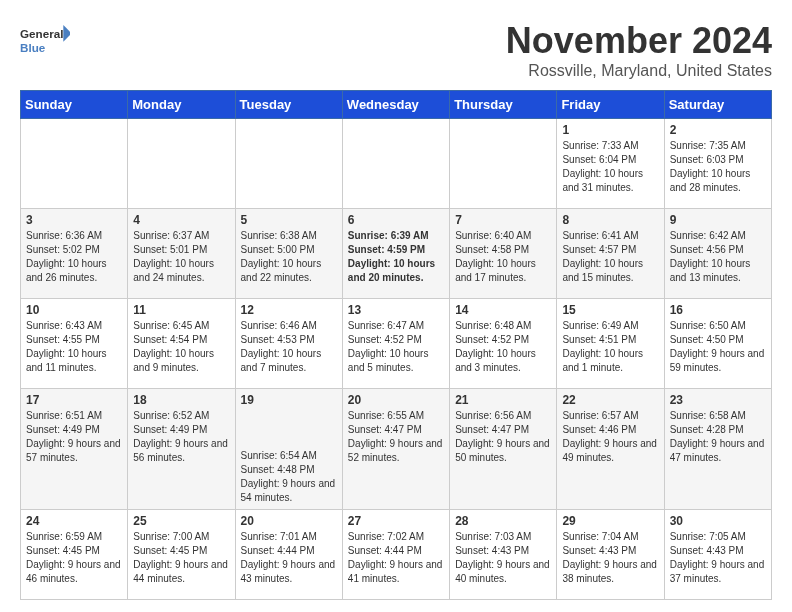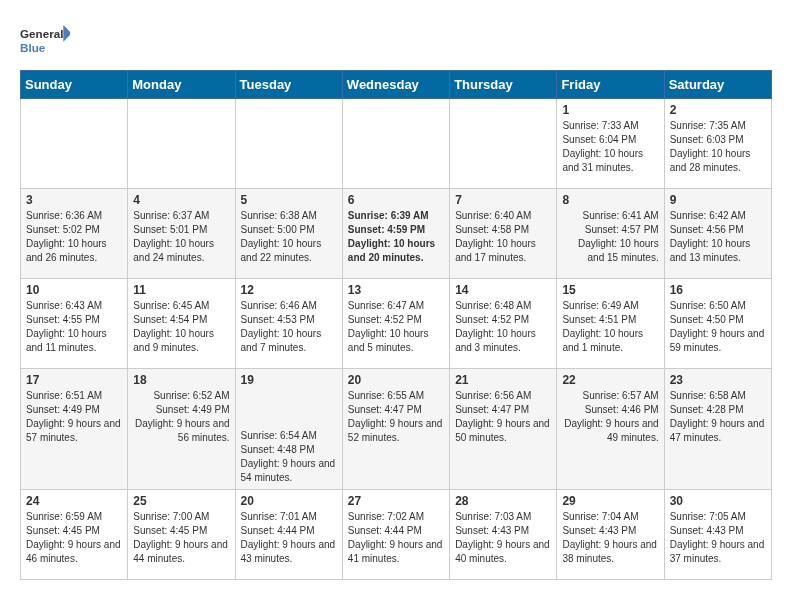--- a/index.html
+++ b/index.html
@@ -32,21 +32,21 @@
     .subtitle {
       font-size: 16px;
       color: #555;
     }
     table {
       width: 100%;
       border-collapse: collapse;
       table-layout: fixed;
     }
     thead tr {
-      background-color: #0369a1;
+      background-color: #1d4ed8;
       color: white;
     }
     thead th {
       padding: 6px 4px;
       font-size: 13px;
       font-weight: bold;
       text-align: left;
       border: 1px solid #3a6aa8;
     }
     tbody tr {
@@ -84,20 +84,24 @@
 <body>
 
 <div class="header-area">
   <div class="logo">
   <svg width="50" height="40" viewBox="0 0 60 40">
     <text x="0" y="18" font-size="14" font-weight="bold" fill="#333" font-family="Arial">General</text>
     <text x="0" y="34" font-size="14" font-weight="bold" fill="#4a7fc1" font-family="Arial">Blue</text>
     <polygon points="52,2 62,12 52,22" fill="#4a7fc1"></polygon>
   </svg>
 </div>
+  <div class="title-area">
+    <div class="main-title">November 2024</div>
+    <div class="subtitle">Rossville, Maryland, United States</div>
+  </div>
 </div>
 
 <table>
   <thead>
     <tr>
       <th>Sunday</th>
       <th>Monday</th>
       <th>Tuesday</th>
       <th>Wednesday</th>
       <th>Thursday</th>
@@ -151,21 +155,21 @@
 Daylight: 10 hours and 20 minutes.</div>
         </td>
         <td>
           <div class="day-num">7</div>
           <div class="day-info" style="white-space: pre-line;">Sunrise: 6:40 AM
 Sunset: 4:58 PM
 Daylight: 10 hours and 17 minutes.</div>
         </td>
         <td>
           <div class="day-num">8</div>
-          <div class="day-info" style="white-space: pre-line; text-align: right;">Sunrise: 6:41 AM
+          <div class="day-info" style="white-space: pre-line;">Sunrise: 6:41 AM
 Sunset: 4:57 PM
 Daylight: 10 hours and 15 minutes.</div>
         </td>
         <td>
           <div class="day-num">9</div>
           <div class="day-info" style="white-space: pre-line;">Sunrise: 6:42 AM
 Sunset: 4:56 PM
 Daylight: 10 hours and 13 minutes.</div>
         </td>
       </tr>
@@ -215,21 +219,21 @@
       </tr>
       <tr>
         <td>
           <div class="day-num">17</div>
           <div class="day-info" style="white-space: pre-line;">Sunrise: 6:51 AM
 Sunset: 4:49 PM
 Daylight: 9 hours and 57 minutes.</div>
         </td>
         <td>
           <div class="day-num">18</div>
-          <div class="day-info" style="white-space: pre-line; text-align: right;">Sunrise: 6:52 AM
+          <div class="day-info" style="white-space: pre-line;">Sunrise: 6:52 AM
 Sunset: 4:49 PM
 Daylight: 9 hours and 56 minutes.</div>
         </td>
         <td>
           <div class="day-num">19</div>
           <div class="day-info" style="white-space: pre-line; margin-top: 42px;">Sunrise: 6:54 AM
 Sunset: 4:48 PM
 Daylight: 9 hours and 54 minutes.</div>
         </td>
         <td>
@@ -239,21 +243,21 @@
 Daylight: 9 hours and 52 minutes.</div>
         </td>
         <td>
           <div class="day-num">21</div>
           <div class="day-info" style="white-space: pre-line;">Sunrise: 6:56 AM
 Sunset: 4:47 PM
 Daylight: 9 hours and 50 minutes.</div>
         </td>
         <td>
           <div class="day-num">22</div>
-          <div class="day-info" style="white-space: pre-line; text-align: right;">Sunrise: 6:57 AM
+          <div class="day-info" style="white-space: pre-line;">Sunrise: 6:57 AM
 Sunset: 4:46 PM
 Daylight: 9 hours and 49 minutes.</div>
         </td>
         <td>
           <div class="day-num">23</div>
           <div class="day-info" style="white-space: pre-line;">Sunrise: 6:58 AM
 Sunset: 4:28 PM
 Daylight: 9 hours and 47 minutes.</div>
         </td>
       </tr>

